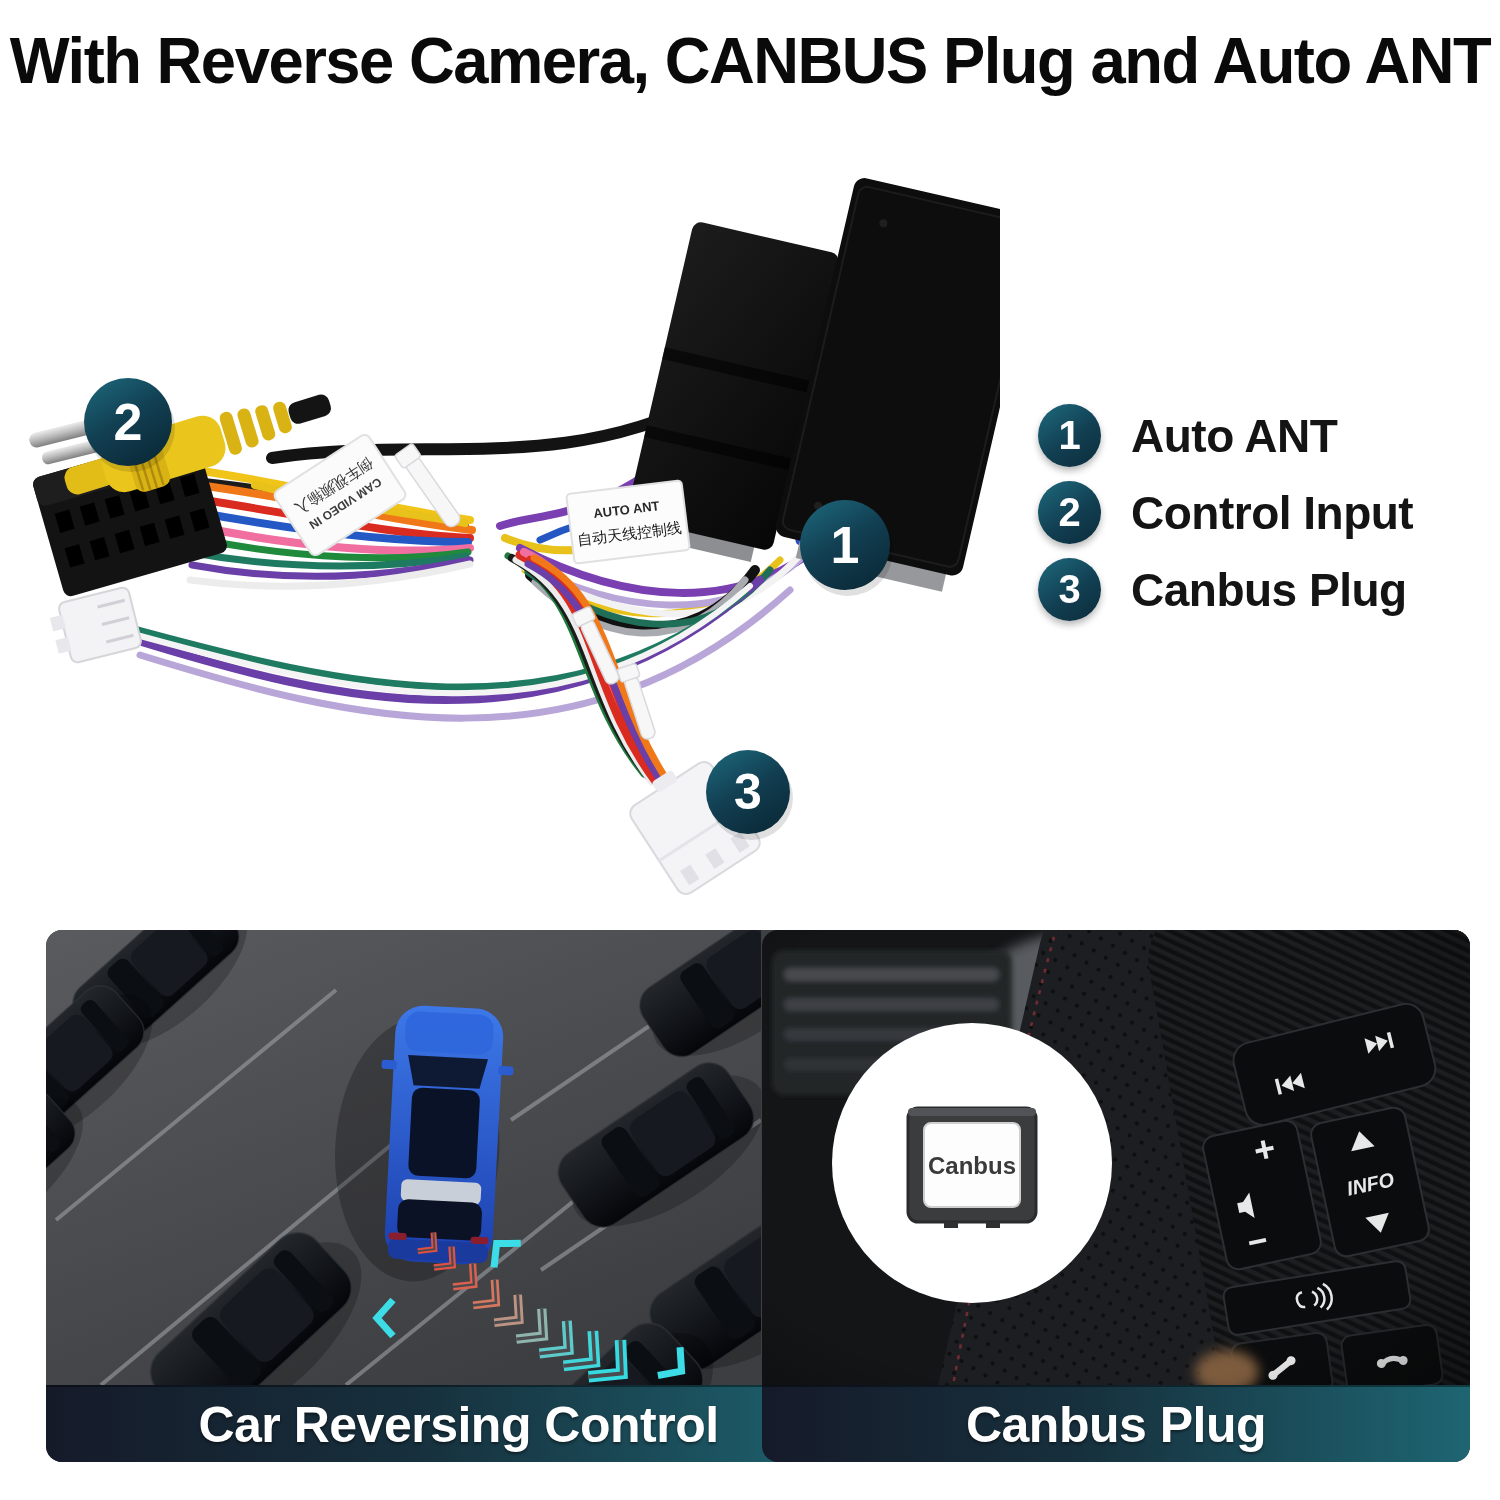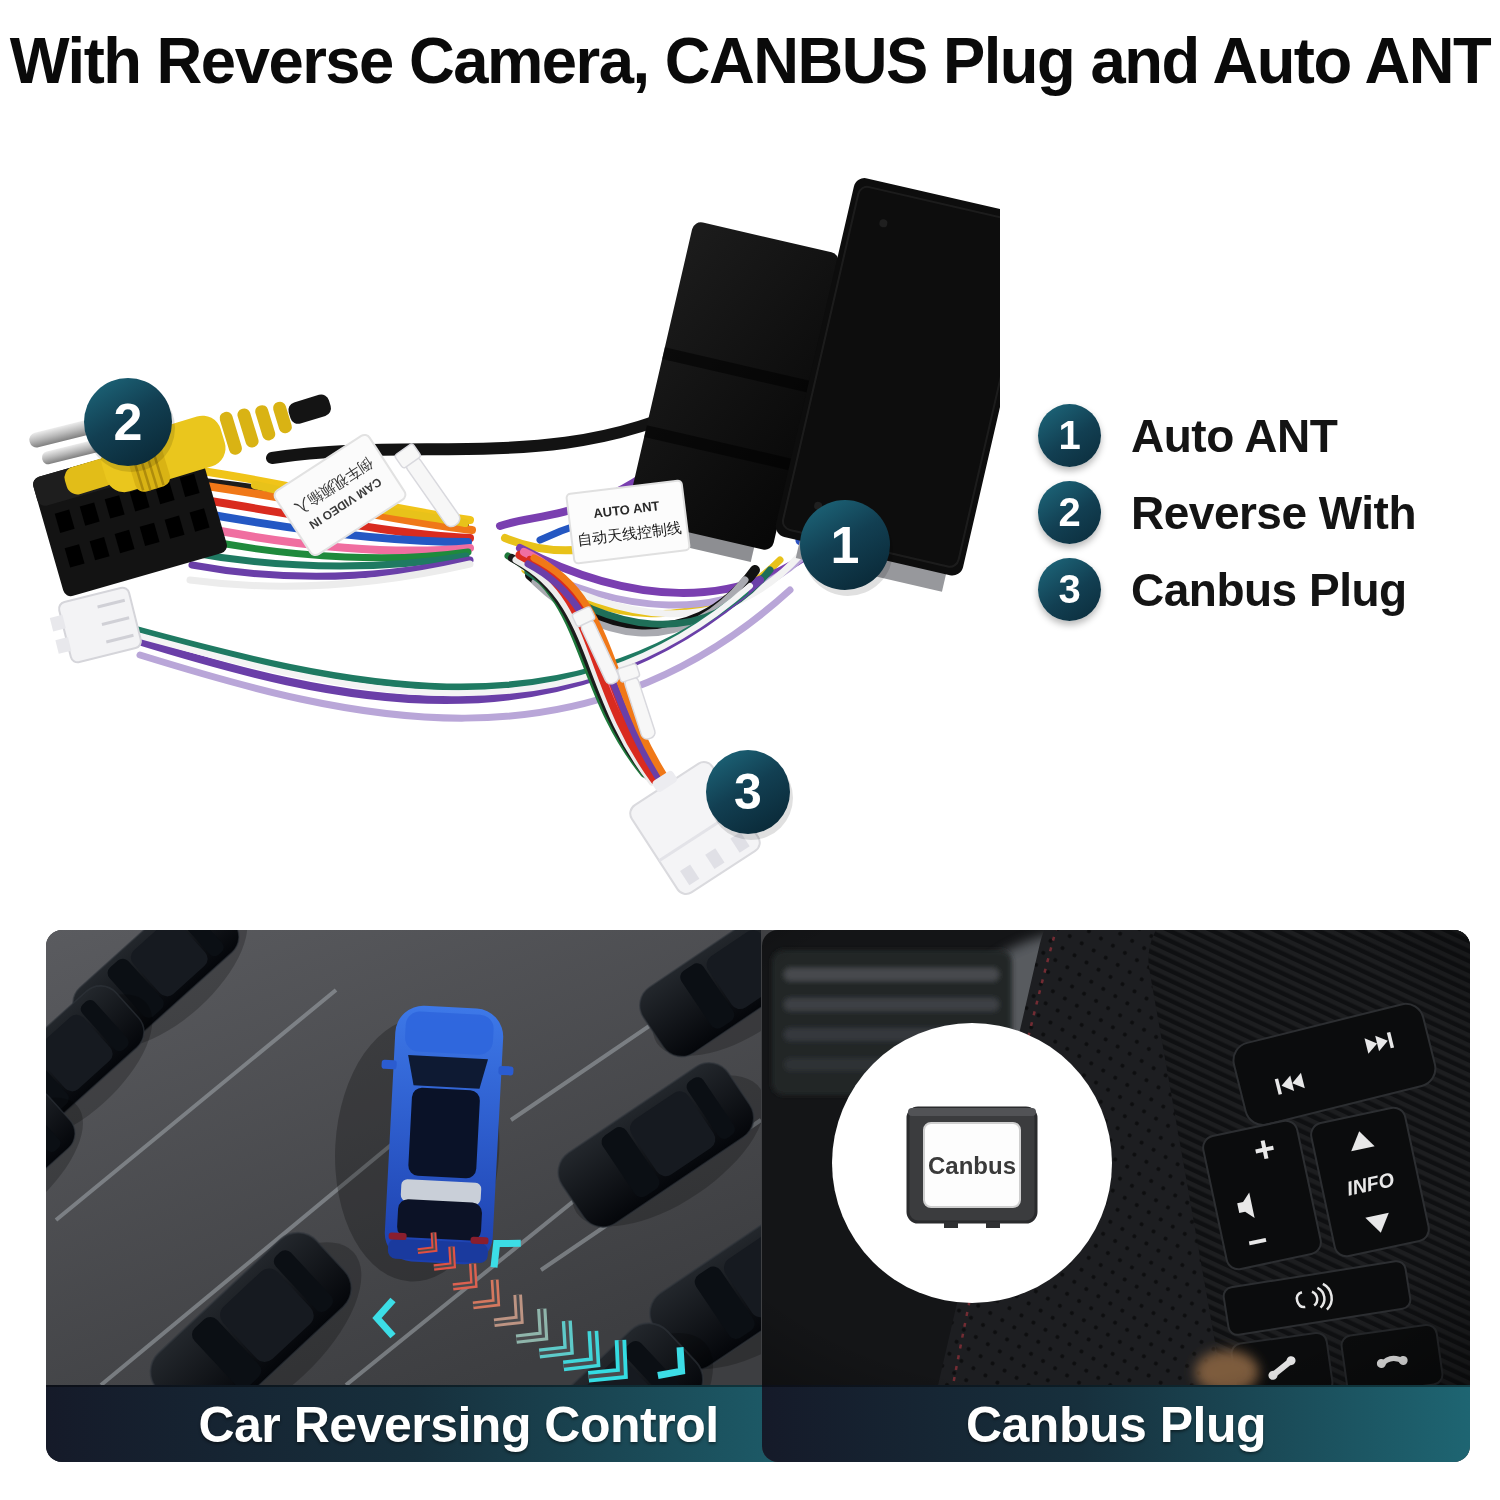--- a/index.html
+++ b/index.html
@@ -240,21 +240,21 @@
   </svg>
   </div>
 
   <div class="legend">
     <div class="legend-row">
       <div class="badge">1</div>
       <div class="legend-label">Auto ANT</div>
     </div>
     <div class="legend-row">
       <div class="badge">2</div>
-      <div class="legend-label">Reverse With</div>
+      <div class="legend-label">Control Input</div>
     </div>
     <div class="legend-row">
       <div class="badge">3</div>
       <div class="legend-label">Canbus Plug</div>
     </div>
   </div>
 
   <div class="panel left">
     <svg width="715" height="455" viewBox="0 0 715 455">
       <defs>

